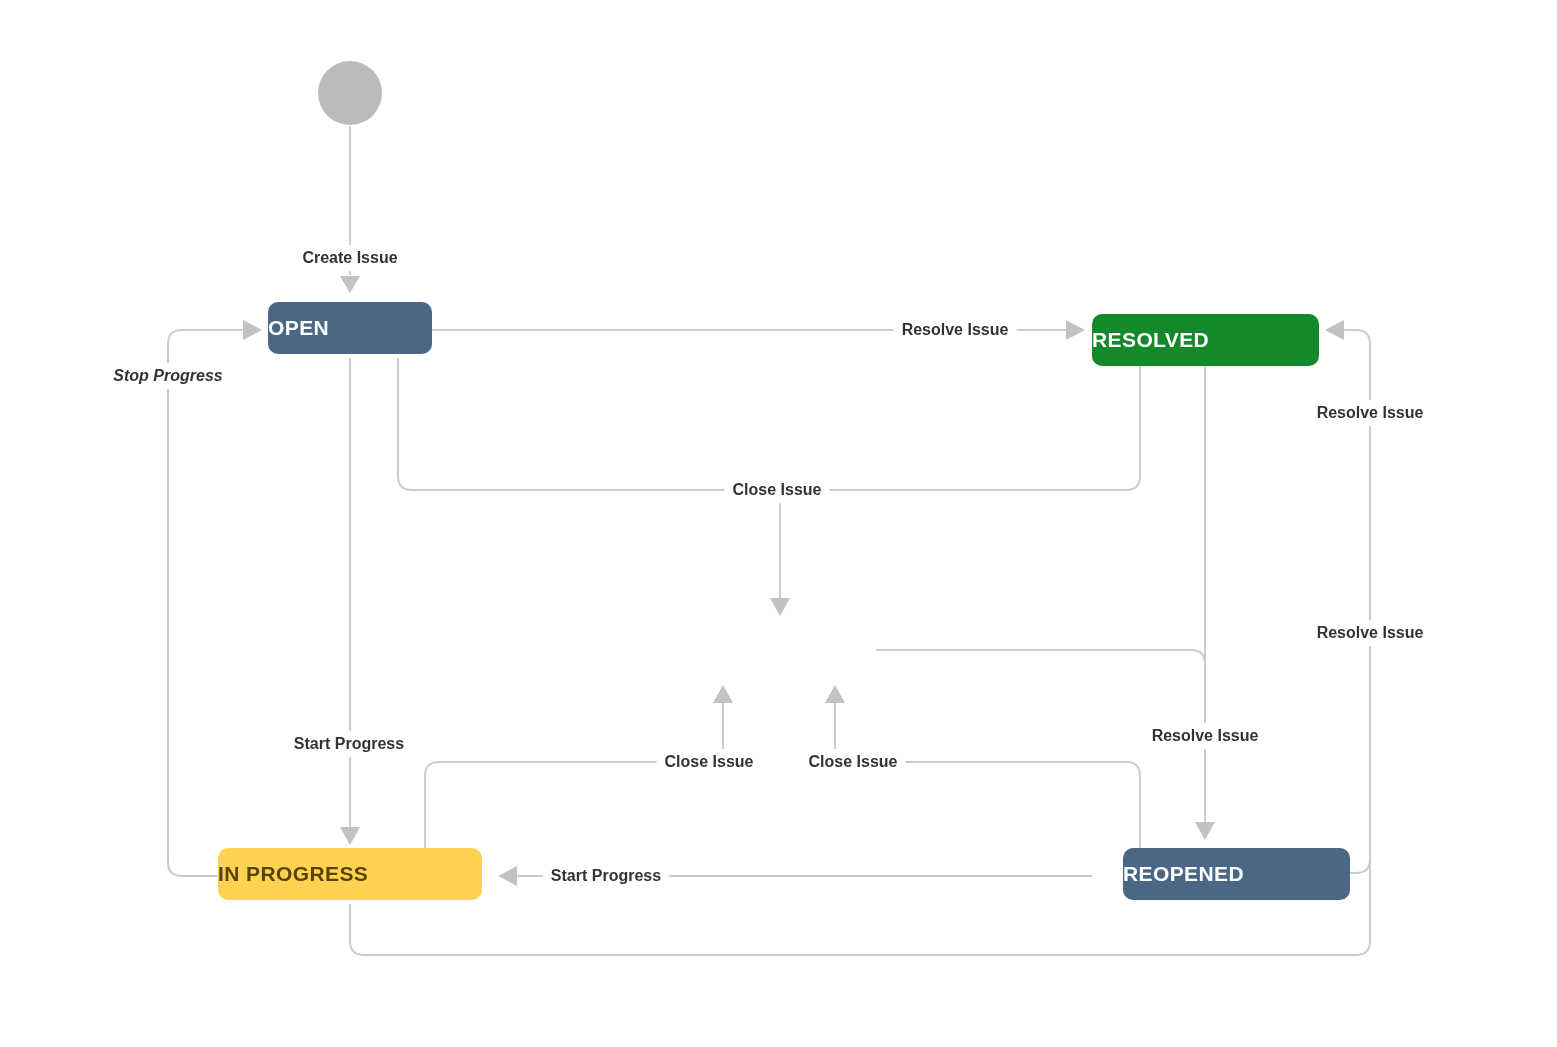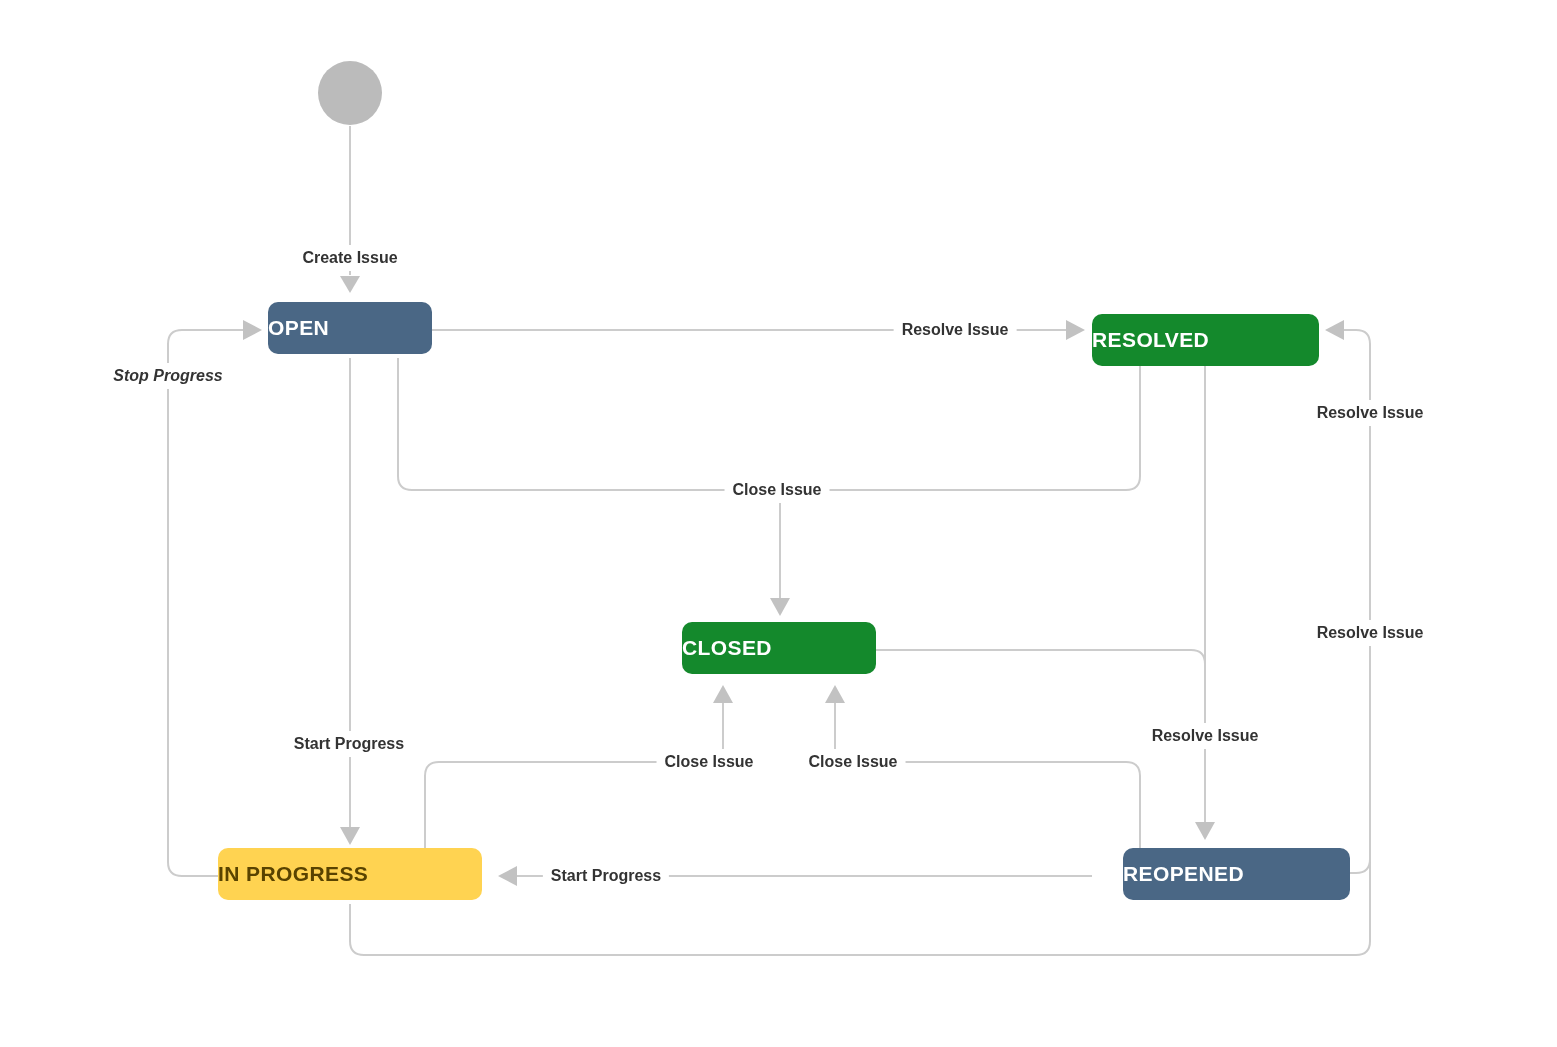--- a/index.html
+++ b/index.html
@@ -137,23 +137,20 @@
   <div class="start-circle"></div>
 
   <div class="node slate" style="left:268px;  top:302px; width:164px;">
     <span>OPEN</span>
   </div>
 
   <div class="node green" style="left:1092px; top:314px; width:227px;">
     <span>RESOLVED</span>
   </div>
 
-  <div class="node green" style="left:682px;  top:622px; width:194px;">
-    <span>CLOSED</span>
-  </div>
 
   <div class="node yellow" style="left:218px;  top:848px; width:264px;">
     <span>IN PROGRESS</span>
   </div>
 
   <div class="node slate" style="left:1123px; top:848px; width:227px;">
     <span>REOPENED</span>
   </div>
 
 </div>

